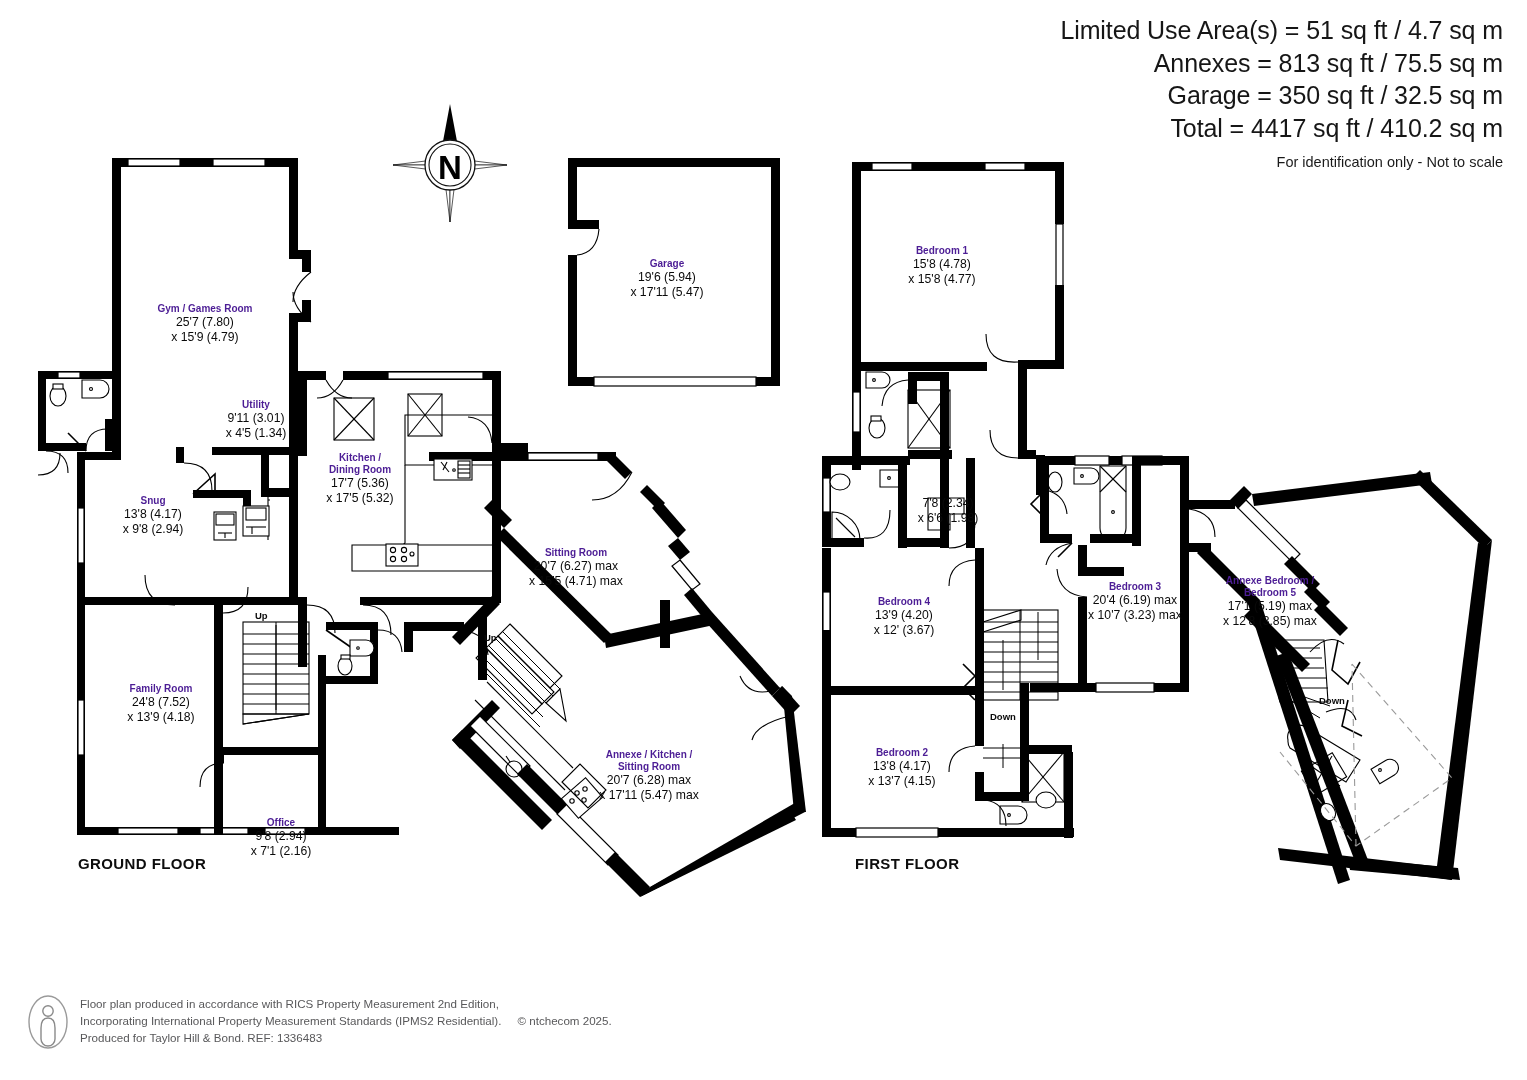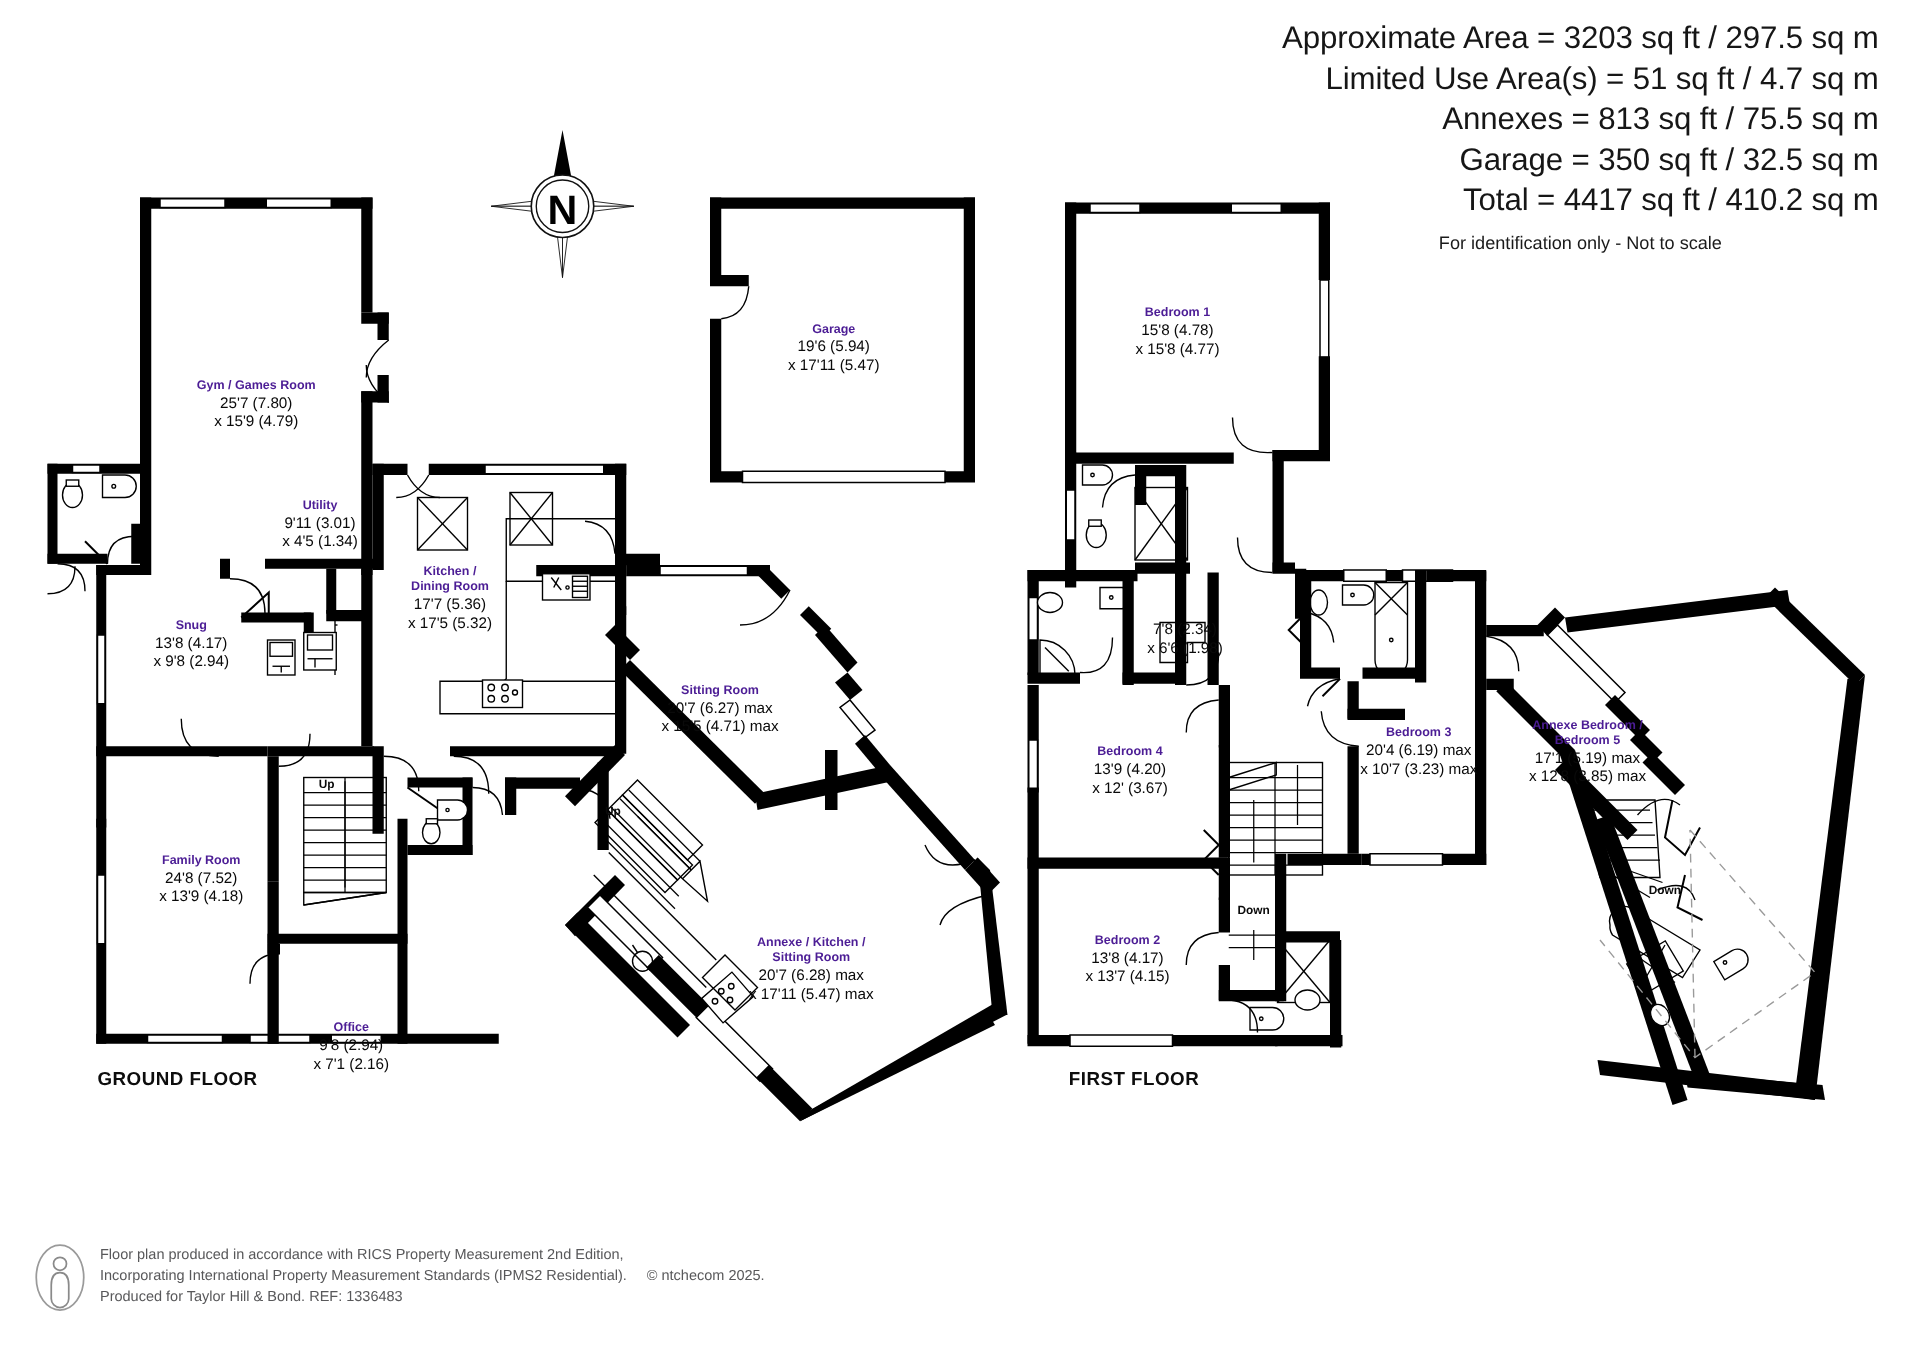--- a/index.html
+++ b/index.html
@@ -34,21 +34,20 @@
     font-size: 25px;
     color: #161616;
     white-space: nowrap;
     letter-spacing: -0.1px;
   }
   .area-summary .note {
     font-size: 14.5px;
     color: #1a1a1a;
     margin-top: 9px;
     white-space: nowrap;
-    text-align: center;
   }
 
   
   .floor-title {
     position: absolute;
     font-size: 15px;
     font-weight: bold;
     letter-spacing: 0.4px;
     color: #0d0d0d;
   }
@@ -81,21 +80,20 @@
     white-space: nowrap;
     font-size: 12.2px;
     color: #0a0a0a;
   }
   .stair-word {
     position: absolute;
     font-size: 9.5px;
     font-weight: bold;
     color: #0a0a0a;
     white-space: nowrap;
-    margin-top: 12px;
   }
 
   
   svg.plan {
     position: absolute;
     left: 0; top: 0;
     width: 1527px;
     height: 1080px;
     overflow: visible;
   }
@@ -133,21 +131,20 @@
   }
   .footer-text .ln { display: block; }
   .copy { margin-left: 16px; }
 </style>
 </head>
 <body>
 
 <div id="page">
 
   <div class="area-summary">
-    <div class="line">Approximate Area = 3203 sq ft / 297.5 sq m</div>
     <div class="line">Limited Use Area(s) = 51 sq ft / 4.7 sq m</div>
     <div class="line">Annexes = 813 sq ft / 75.5 sq m</div>
     <div class="line">Garage = 350 sq ft / 32.5 sq m</div>
     <div class="line">Total = 4417 sq ft / 410.2 sq m</div>
     <div class="note">For identification only - Not to scale</div>
   </div>
 
   <div class="compass">
     <svg viewBox="0 0 130 130" width="130" height="130">
 

